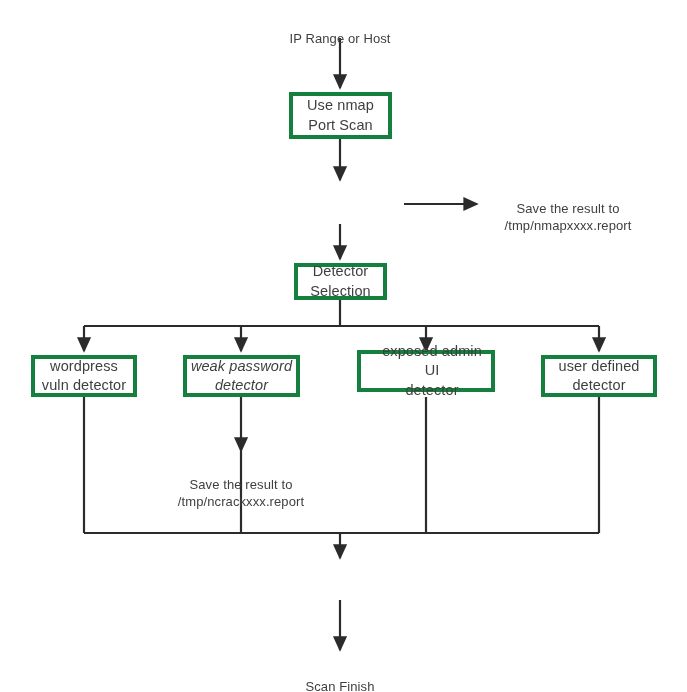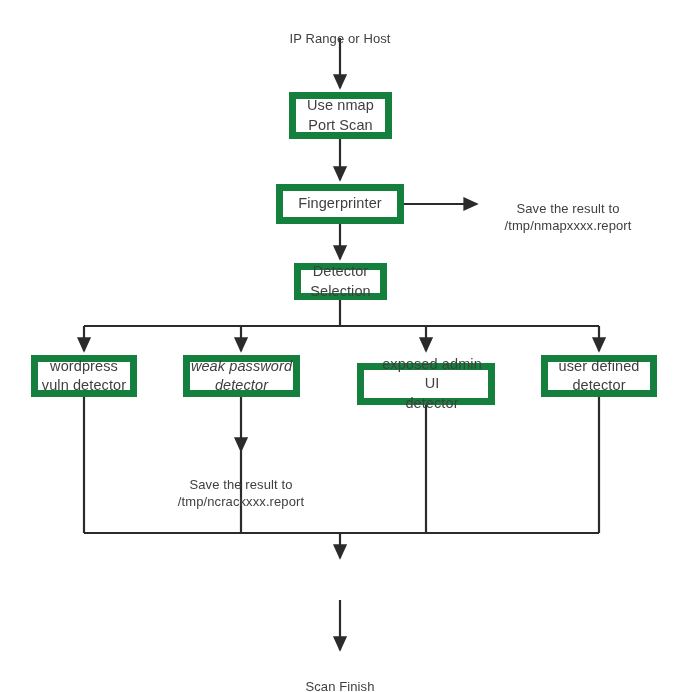--- a/index.html
+++ b/index.html
@@ -20,21 +20,21 @@
   #flow-svg {
     position: absolute;
     left: 0;
     top: 0;
     width: 687px;
     height: 692px;
   }
   .node-box {
     position: absolute;
     box-sizing: border-box;
-    border: 7px solid #15803d;
+    border: 4px solid #15803d;
     background: #ffffff;
     display: flex;
     align-items: center;
     justify-content: center;
     text-align: center;
     color: #3f3f3f;
     font-size: 14.5px;
     line-height: 1.32;
     letter-spacing: 0.1px;
   }
@@ -97,23 +97,20 @@
 
   <div class="free-label" style="left:255px; top:12px; width:170px;">
     <span class="node-text">IP Range or Host</span>
   </div>
 
   <div class="node-box" style="left:289px; top:92px; width:103px; height:47px;">
     <span class="node-text">Use nmap
 Port Scan</span>
   </div>
 
-  <div class="node-box" style="left:276px; top:184px; width:128px; height:40px;">
-    <span class="node-text">Fingerprinter</span>
-  </div>
 
   <div class="free-label" style="left:478px; top:182px; width:180px;">
     <span class="node-text">Save the result to
 /tmp/nmapxxxx.report</span>
   </div>
 
   <div class="node-box" style="left:294px; top:263px; width:93px; height:37px;">
     <span class="node-text">Detector
 Selection</span>
   </div>
@@ -121,21 +118,21 @@
   <div class="node-box" style="left:31px; top:355px; width:106px; height:42px;align-items:center;">
     <span class="node-text">wordpress
 vuln detector</span>
   </div>
 
   <div class="node-box" style="left:183px; top:355px; width:117px; height:42px;font-style:italic;">
     <span class="node-text">weak password
 detector</span>
   </div>
 
-  <div class="node-box" style="left:357px; top:363px; width:138px; height:42px;padding-left:12px;">
+  <div class="node-box" style="left:357px; top:350px; width:138px; height:42px;padding-left:12px;">
     <span class="node-text">exposed admin UI
 detector</span>
   </div>
 
   <div class="node-box" style="left:541px; top:355px; width:116px; height:42px;">
     <span class="node-text">user defined
 detector</span>
   </div>
 
   <div class="free-label" style="left:151px; top:458px; width:180px;">

